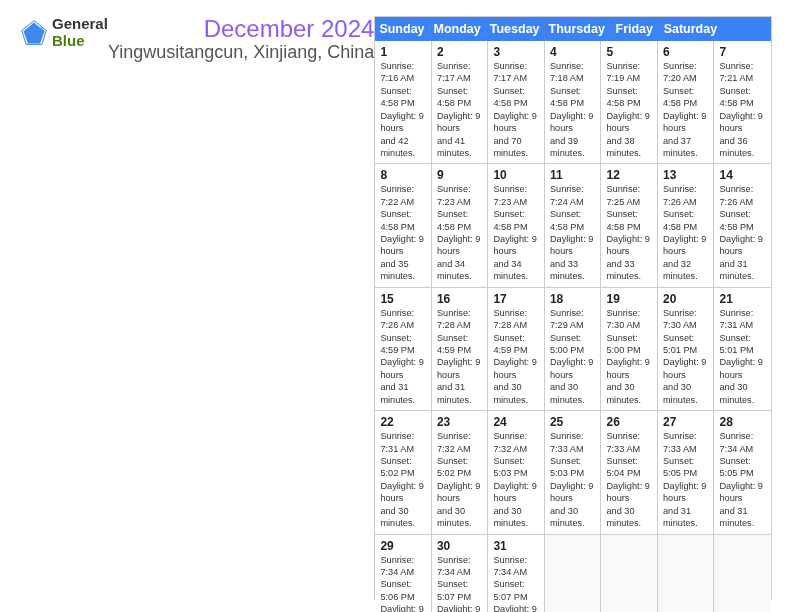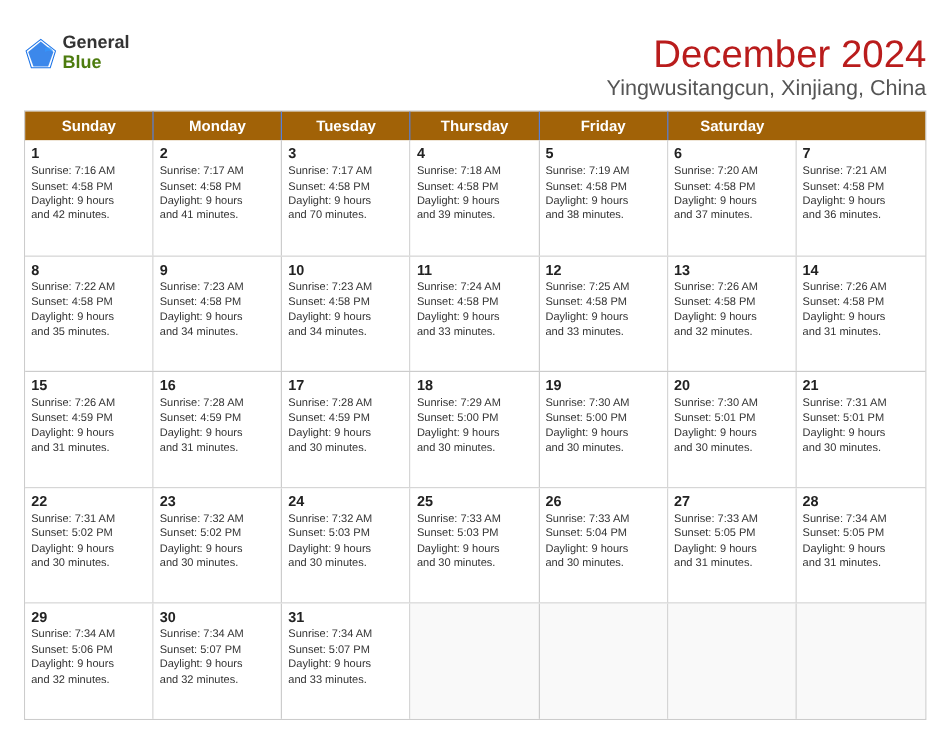--- a/index.html
+++ b/index.html
@@ -6,23 +6,23 @@
     body {
       font-family: Arial, sans-serif;
       background: #fff;
       width: 792px;
       height: 612px;
       overflow: hidden;
     }
     .page {
       width: 792px;
       height: 612px;
-      padding: 28px 20px 12px 20px;
-      display: flex;
-      flex-direction: column;
+      padding: 16px 20px 12px 20px;
+      display: flex;
+      flex-direction: row;
     }
     .header {
       display: flex;
       justify-content: space-between;
       align-items: flex-start;
       margin-bottom: 8px;
     }
     .logo {
       display: flex;
       align-items: center;
@@ -44,39 +44,39 @@
       color: #4d7c0f;
     }
     .logo-icon {
       width: 28px;
       height: 28px;
     }
     .title-block {
       text-align: right;
     }
     .month-title {
-      font-size: 32px;
+      font-size: 24px;
       font-weight: 300;
-      color: #b91c1c;
+      color: #8b5cf6;
       line-height: 1.1;
     }
     .subtitle {
       font-size: 18px;
       color: #555;
     }
     .calendar {
       flex: 1;
       display: flex;
       flex-direction: column;
       border: 1px solid #ccc;
     }
     .cal-header {
       display: grid;
       grid-template-columns: repeat(7, 1fr);
-      background: #a16207;
+      background: #3b82f6;
     }
     .cal-header-cell {
       color: #fff;
       text-align: center;
       padding: 5px 4px;
       font-size: 12.5px;
       font-weight: bold;
       border-right: 1px solid #5580dd;
     }
     .cal-header-cell:last-child { border-right: none; }

